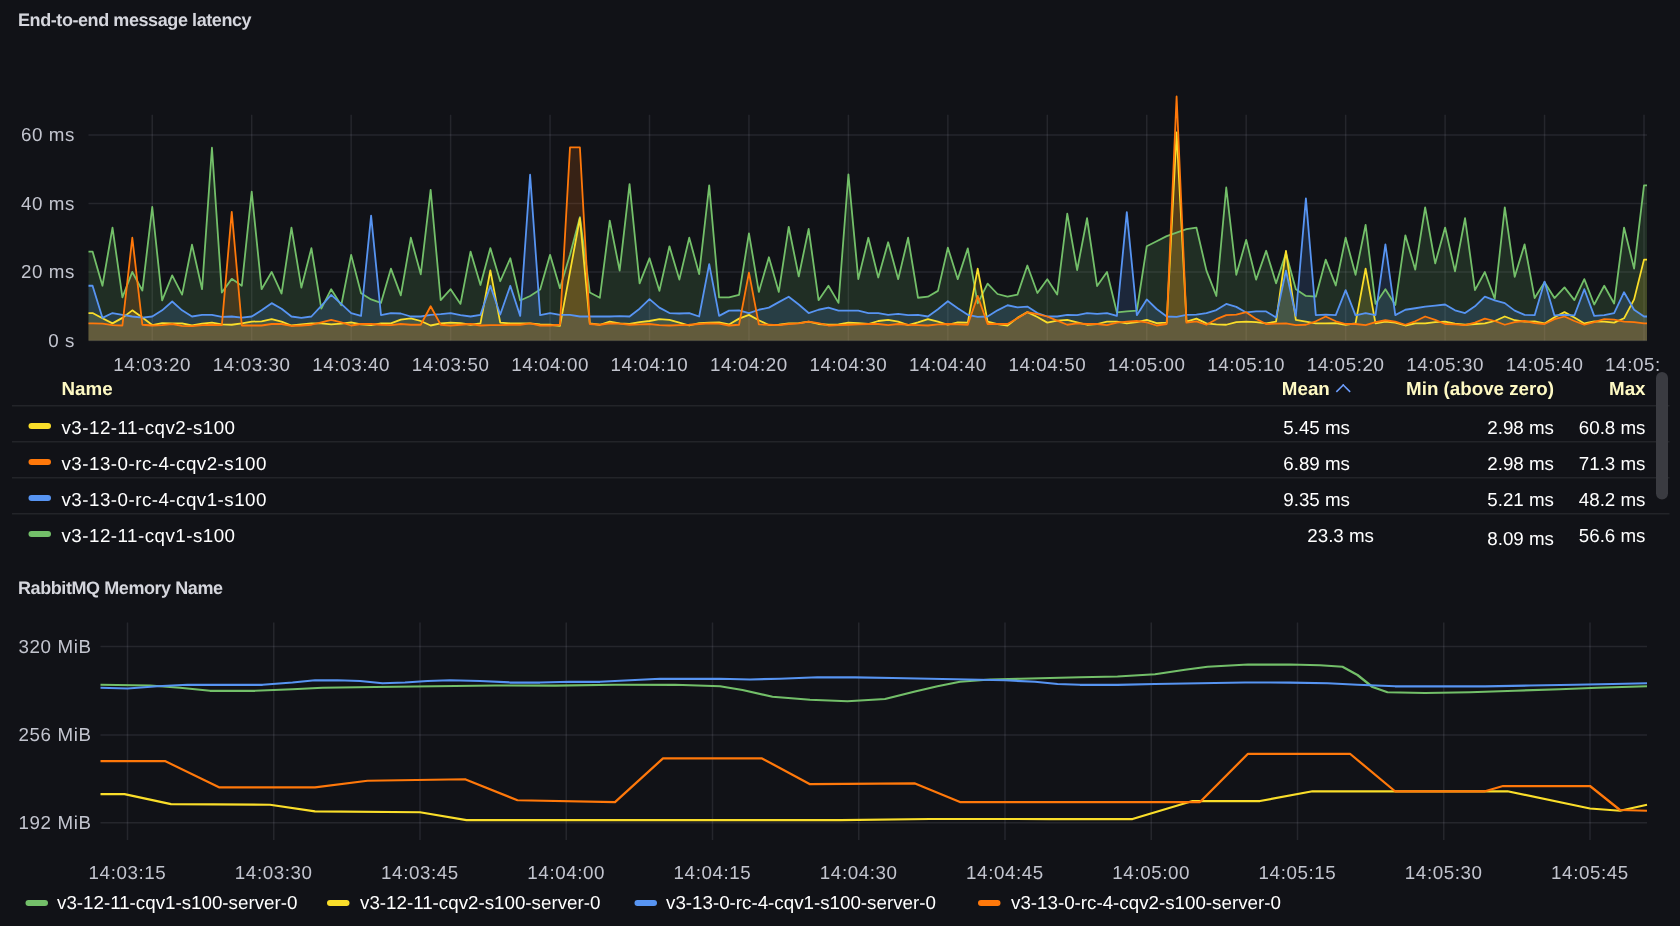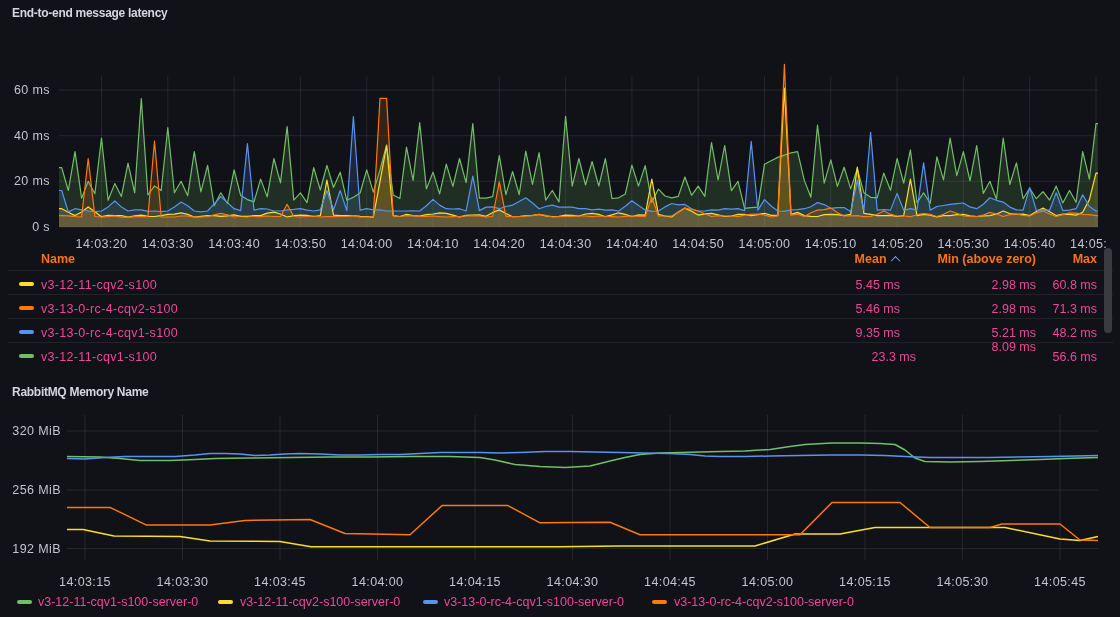--- a/index.html
+++ b/index.html
@@ -1,17 +1,17 @@
 <!DOCTYPE html>
 <html><head><meta charset="utf-8"><style>
 html,body{margin:0;padding:0;background:#111217;width:1120px;height:617px;overflow:hidden}
 body{position:relative;font-family:"Liberation Sans",sans-serif}
 .title{position:absolute;font-size:12px;font-weight:700;color:#d5d6dd;letter-spacing:-0.28px}
-.lh{position:absolute;font-size:12.5px;font-weight:700;color:#f97316;white-space:nowrap}
-.lt{position:absolute;font-size:12.5px;color:#ec4899;white-space:nowrap}
+.lh{position:absolute;font-size:12.5px;font-weight:700;color:#fef9c3;white-space:nowrap}
+.lt{position:absolute;font-size:12.5px;color:#ffffff;white-space:nowrap}
 .lr{text-align:center}
 .ltn{letter-spacing:0.32px}
 .sep{position:absolute;left:8px;width:1105px;height:1px;background:#232429}
 .pill{position:absolute;left:19px;width:15px;height:4px;border-radius:2px}
 .caret{display:inline-block;width:6px;height:6px;border-left:1.8px solid #6e9fff;border-top:1.8px solid #6e9fff;transform:rotate(45deg) translate(1px,1px);margin-left:2px}
 .sbar{position:absolute;left:1104px;top:248px;width:8px;height:85px;border-radius:4px;background:#3a3b41}
 </style></head><body>
 <div class="title" style="left:12px;top:6px">End-to-end message latency</div>
 <svg width="1120" height="222" style="position:absolute;left:0;top:30px">
 <line x1="59.0" y1="197.0" x2="1098.0" y2="197.0" stroke="rgba(204,204,220,0.11)" stroke-width="1"></line>
@@ -74,34 +74,34 @@
 <div class="lh lr" style="top:252px;right:23px">Max</div>
 <div class="sep" style="top:270px"></div>
 <div class="pill" style="top:282px;background:#FADE2A"></div>
 <div class="lt ltn" style="top:278px;left:41px">v3-12-11-cqv2-s100</div>
 <div class="lt lr" style="top:278px;right:220px">5.45 ms</div>
 <div class="lt lr" style="top:278px;right:84px">2.98 ms</div>
 <div class="lt lr" style="top:278px;right:23px">60.8 ms</div>
 <div class="sep" style="top:294px"></div>
 <div class="pill" style="top:306px;background:#FF780A"></div>
 <div class="lt ltn" style="top:302px;left:41px">v3-13-0-rc-4-cqv2-s100</div>
-<div class="lt lr" style="top:302px;right:220px">5.46 ms</div>
+<div class="lt lr" style="top:302px;right:220px">6.89 ms</div>
 <div class="lt lr" style="top:302px;right:84px">2.98 ms</div>
 <div class="lt lr" style="top:302px;right:23px">71.3 ms</div>
 <div class="sep" style="top:318px"></div>
 <div class="pill" style="top:330px;background:#5794F2"></div>
 <div class="lt ltn" style="top:326px;left:41px">v3-13-0-rc-4-cqv1-s100</div>
 <div class="lt lr" style="top:326px;right:220px">9.35 ms</div>
 <div class="lt lr" style="top:326px;right:84px">5.21 ms</div>
 <div class="lt lr" style="top:326px;right:23px">48.2 ms</div>
 <div class="sep" style="top:342px"></div>
 <div class="pill" style="top:354px;background:#73BF69"></div>
 <div class="lt ltn" style="top:350px;left:41px">v3-12-11-cqv1-s100</div>
 <div class="lt lr" style="top:350px;right:204px">23.3 ms</div>
-<div class="lt lr" style="top:340px;right:84px">8.09 ms</div>
+<div class="lt lr" style="top:352px;right:84px">8.09 ms</div>
 <div class="lt lr" style="top:350px;right:23px">56.6 ms</div>
 <div class="sbar"></div>
 <div class="title" style="left:12px;top:385px">RabbitMQ Memory Name</div>
 <svg width="1120" height="209" style="position:absolute;left:0;top:408px">
 <line x1="67.0" y1="23.0" x2="1098.0" y2="23.0" stroke="rgba(204,204,220,0.11)" stroke-width="1"></line>
 <text x="61" y="27.0" text-anchor="end" font-size="12.5" letter-spacing="0.4" fill="#c2c4ce">320 MiB</text>
 <line x1="67.0" y1="82.0" x2="1098.0" y2="82.0" stroke="rgba(204,204,220,0.11)" stroke-width="1"></line>
 <text x="61" y="86.0" text-anchor="end" font-size="12.5" letter-spacing="0.4" fill="#c2c4ce">256 MiB</text>
 <line x1="67.0" y1="140.5" x2="1098.0" y2="140.5" stroke="rgba(204,204,220,0.11)" stroke-width="1"></line>
 <text x="61" y="144.5" text-anchor="end" font-size="12.5" letter-spacing="0.4" fill="#c2c4ce">192 MiB</text>

